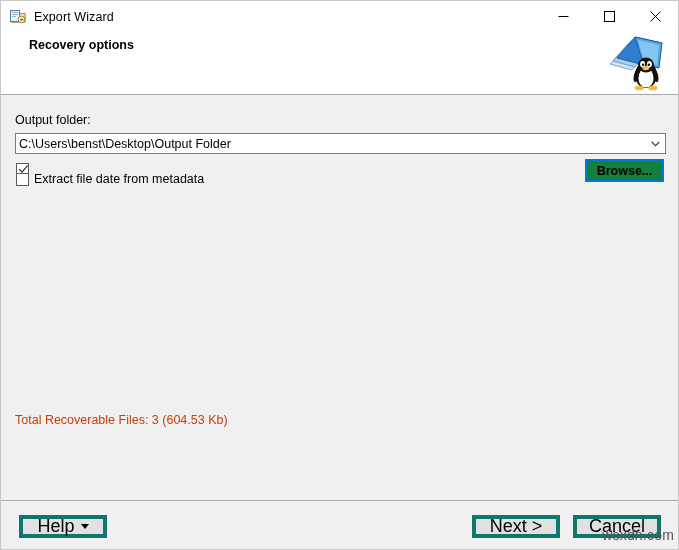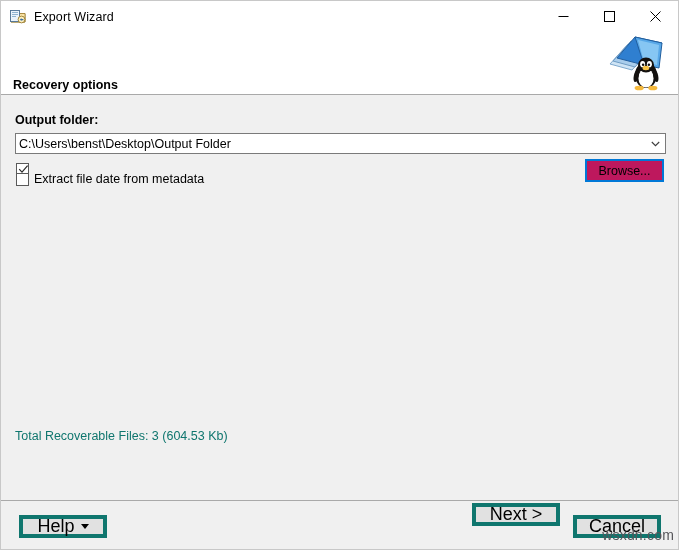--- a/index.html
+++ b/index.html
@@ -71,26 +71,25 @@
   
   .header {
     position: relative;
     height: 62px;
     min-height: 62px;
     background: #ffffff;
     border-bottom: 1px solid #a9a9a9;
   }
   .header-title {
     position: absolute;
-    left: 12px;
+    left: 28px;
     top: 6px;
     font-size: 12.5px;
     font-weight: bold;
     color: #000000;
-    margin-top: 40px;
   }
   .header-sub {
     position: absolute;
     left: 31px;
     top: 27px;
     font-size: 12.5px;
     color: #000000;
   }
   .header-logo {
     position: absolute;
@@ -107,21 +106,20 @@
     background: #f0f0f0;
     border-bottom: 1px solid #a9a9a9;
   }
 
   .label-output {
     position: absolute;
     left: 14px;
     top: 18px;
     font-size: 12.5px;
     color: #000;
-    font-weight: bold;
   }
 
   .combo {
     position: absolute;
     left: 14px;
     top: 38px;
     width: 651px;
     height: 21px;
     background: #ffffff;
     border: 1px solid #7a7a7a;
@@ -176,38 +174,39 @@
     color: #000;
     white-space: nowrap;
   }
 
   .browse-btn {
     position: absolute;
     right: 14px;
     top: 64px;
     width: 79px;
     height: 23px;
-    background: #be185d;
+    background: #15803d;
     border: 2px solid #0078d7;
     box-sizing: border-box;
     font-family: "Liberation Sans", sans-serif;
     font-size: 12.5px;
     color: #000;
     padding: 0;
     display: flex;
     align-items: center;
     justify-content: center;
+    font-weight: bold;
   }
 
   .total-text {
     position: absolute;
     left: 14px;
-    bottom: 57px;
-    font-size: 12.5px;
-    color: #0f766e;
+    bottom: 73px;
+    font-size: 12.5px;
+    color: #c2410c;
   }
 
   
   .footer {
     height: 48px;
     min-height: 48px;
     background: #f0f0f0;
     position: relative;
   }
   .btn {
@@ -227,21 +226,21 @@
     text-align: right;
   }
 
   .btn-help {
     left: 18px;
     top: 14px;
     width: 88px;
     gap: 6px;
   }
   .btn-back   { left: 379px; top: 14px; width: 88px; }
-  .btn-next   { left: 471px; top: 2px; width: 88px; }
+  .btn-next   { left: 471px; top: 14px; width: 88px; }
   .btn-cancel { left: 572px; top: 14px; width: 88px; }
 
   .caret-down {
     width: 0; height: 0;
     border-left: 4px solid transparent;
     border-right: 4px solid transparent;
     border-top: 5px solid #000;
     display: inline-block;
   }
 

